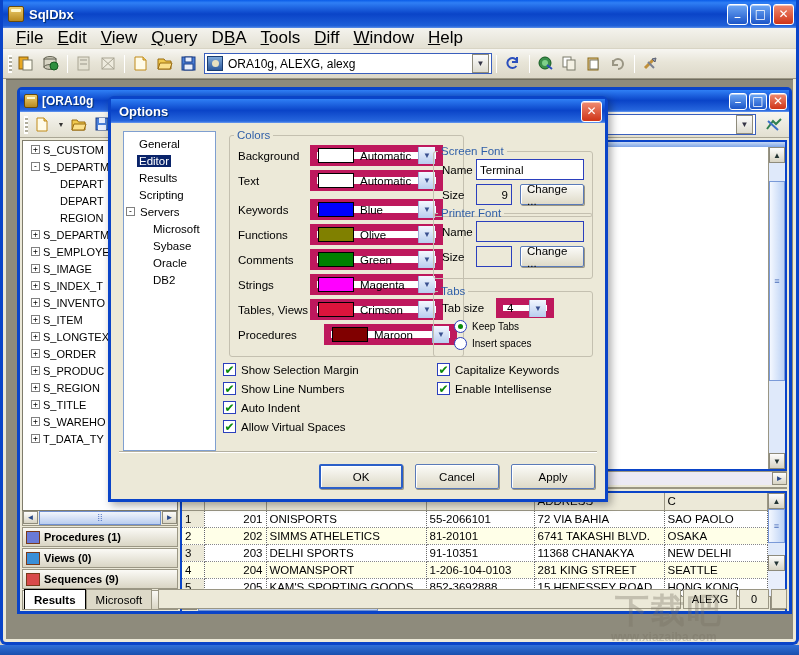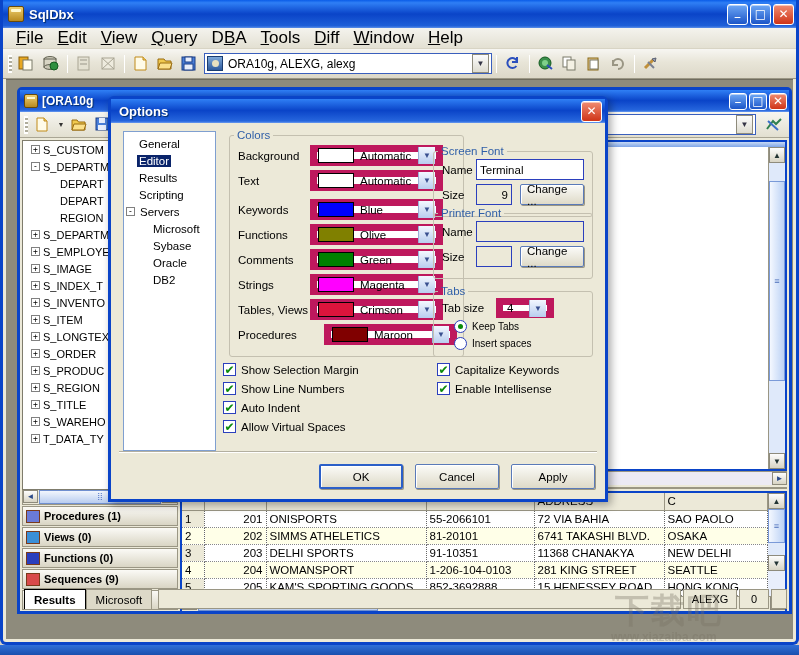--- a/index.html
+++ b/index.html
@@ -469,24 +469,20 @@
             <div class="sb-arrow">►</div>
           </div>
           <div id="objbars">
               <div class="exp-bar" style="height: 20px;">
                 <span class="exp-ico" style="background:#6a7ad8"></span>
                 <span>Procedures (1)</span>
               </div>
               <div class="exp-bar" style="height: 20px;">
                 <span class="exp-ico" style="background:#3a8fd8"></span>
                 <span>Views (0)</span>
-              </div>
-              <div class="exp-bar" style="height: 20px;">
-                <span class="exp-ico" style="background:#2b3fbd"></span>
-                <span>Functions (0)</span>
               </div>
               <div class="exp-bar" style="height: 20px;">
                 <span class="exp-ico" style="background:#d84a4a"></span>
                 <span>Sequences (9)</span>
               </div>
               <div class="exp-bar" style="height: 20px;">
                 <span class="exp-ico" style="background:#e0b040"></span>
                 <span>Packages (0)</span>
               </div>
             </div>

